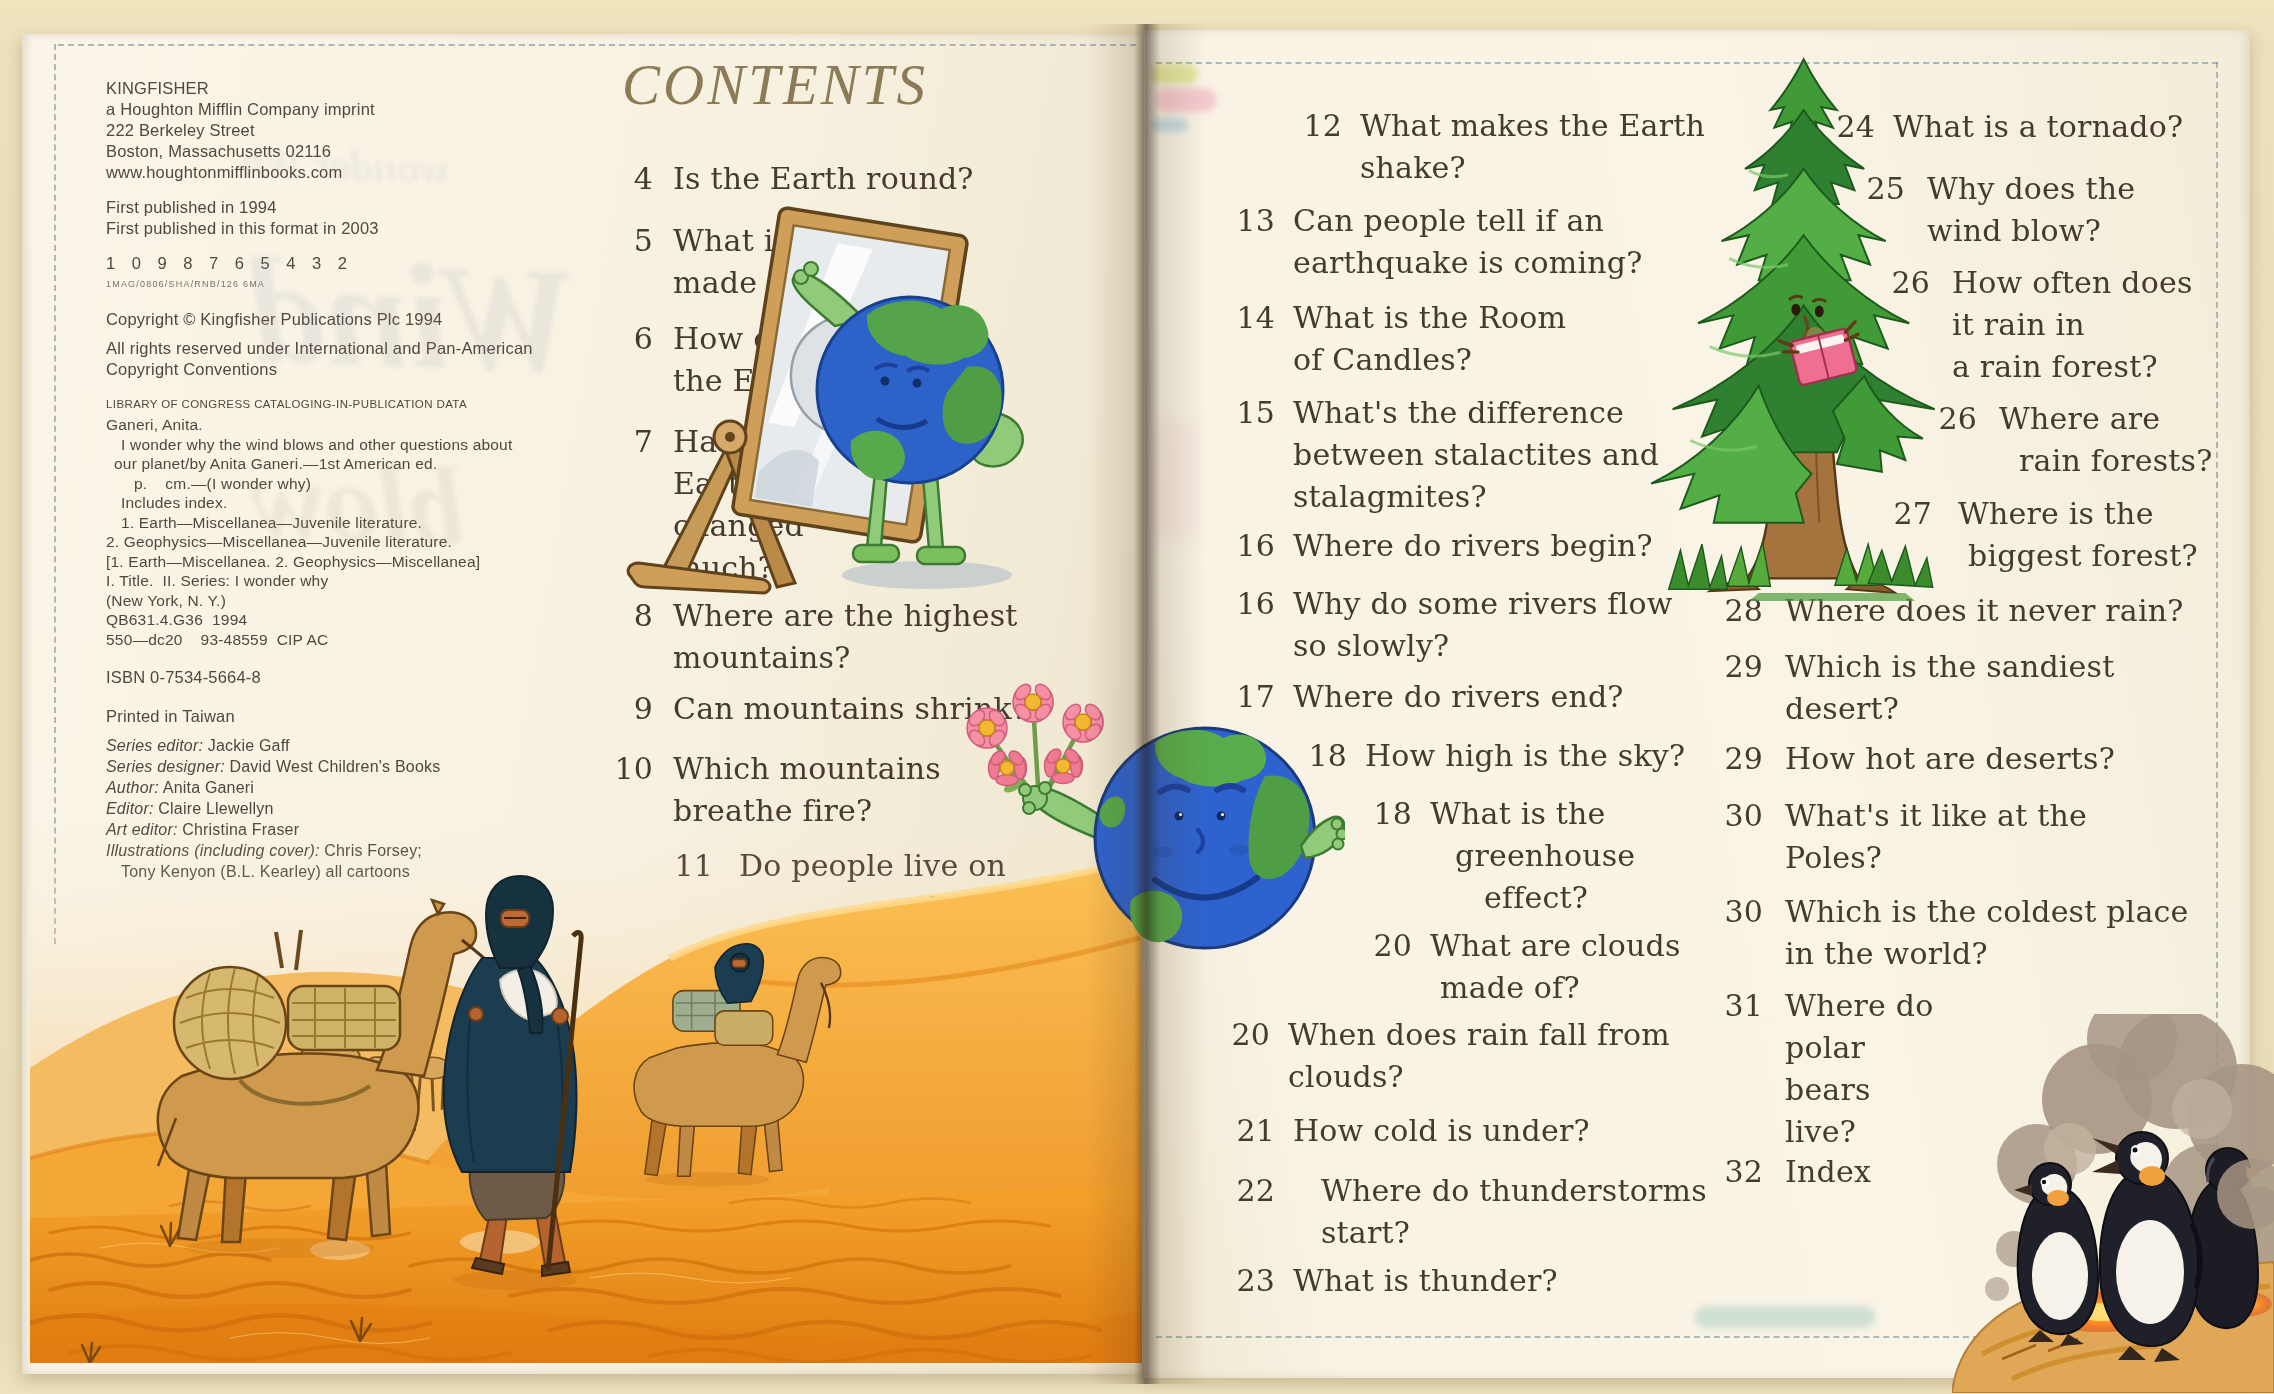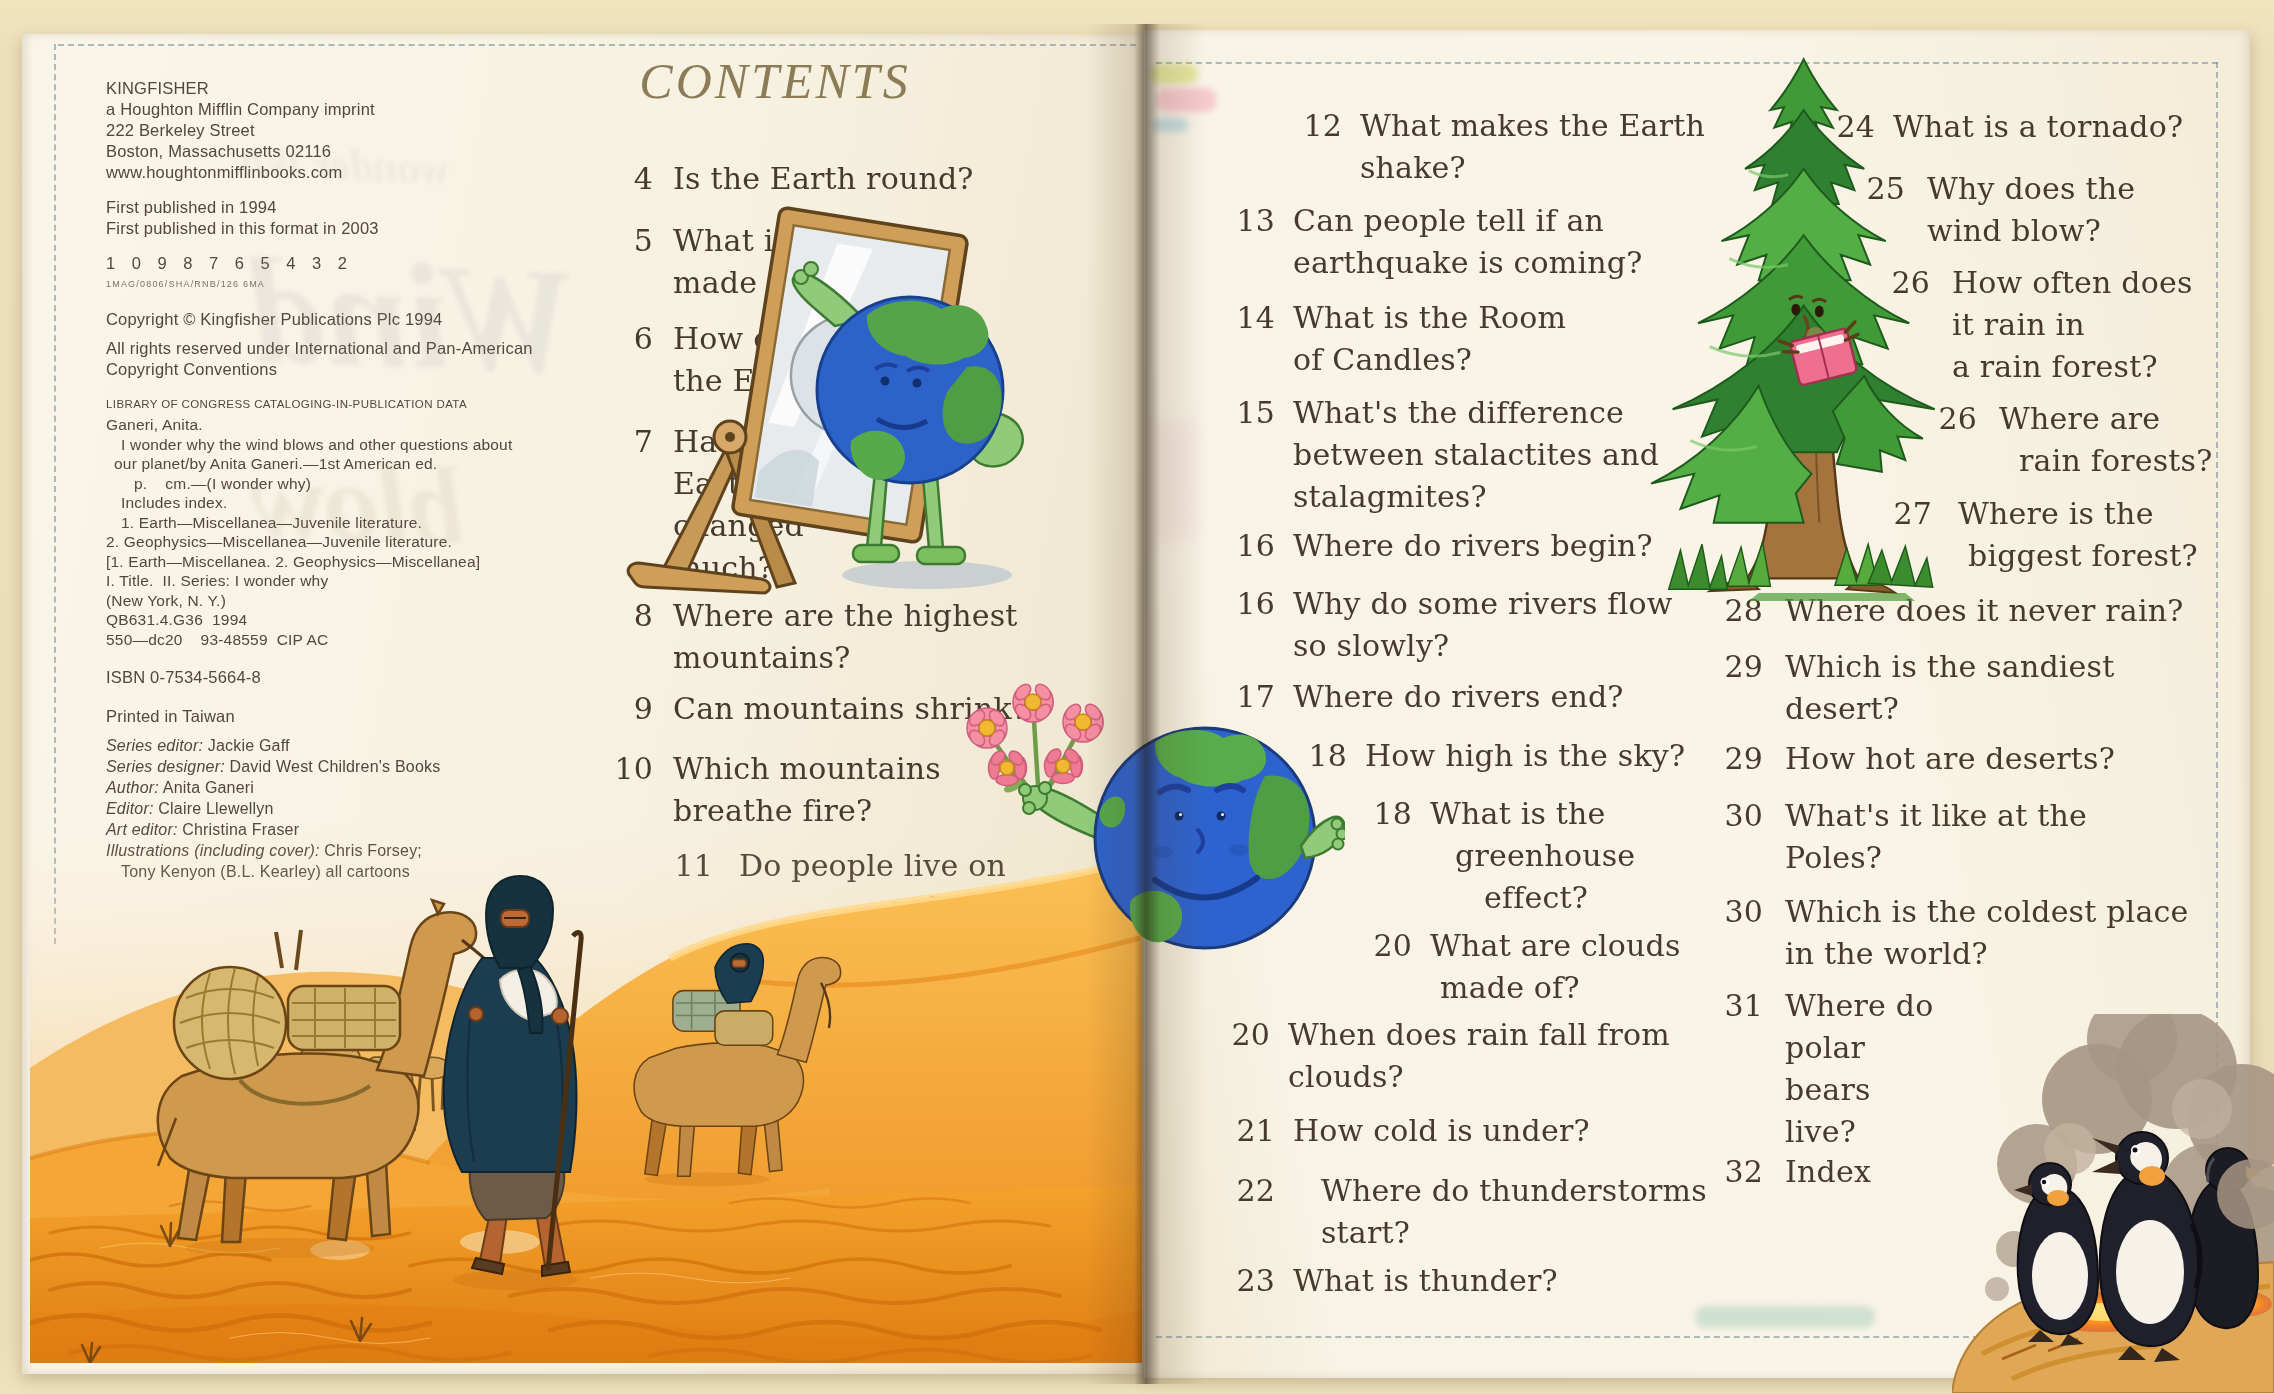--- a/index.html
+++ b/index.html
@@ -24,21 +24,21 @@
   .gap8{height:8px}.gap14{height:14px}.gap18{height:18px}
   .edn{letter-spacing:6px;}
   .code{font-size:9px;letter-spacing:1.2px;color:#7a7166;}
   .loch{font-size:11.5px;letter-spacing:.4px;}
   .loc p{font-size:15.5px;line-height:19.5px;}
   .ind1{padding-left:15px}.ind2{padding-left:28px}.ind05{padding-left:8px}
   .credits p{font-size:16px;line-height:21px;}
   .lab{font-style:italic;}
   #contents-title{position:absolute;left:560px;top:52px;width:430px;text-align:center;
      font-family:"Liberation Serif",serif;font-style:italic;font-weight:400;
-     font-size:50px;letter-spacing:3px;color:#8c7b57;}
+     font-size:57px;letter-spacing:3px;color:#8c7b57;}
   .row{position:absolute;display:flex;color:#463a2d;
        font-family:"DejaVu Serif","Liberation Serif",serif;font-size:30px;line-height:42px;letter-spacing:.2px;}
   .row .num{flex:none;text-align:right;}
   .n52{width:52px;margin-right:20px;}
   .n56{width:56px;margin-right:18px;}
   .g22{margin-right:22px!important;}.g26{margin-right:26px!important;}
   .txt{display:block;}
   .ln{display:block;white-space:nowrap;}
   .ml154{margin-left:154px}.ml25{margin-left:25px}.ml45{margin-left:54px}.ml20{margin-left:20px}.ml10{margin-left:10px}
   

